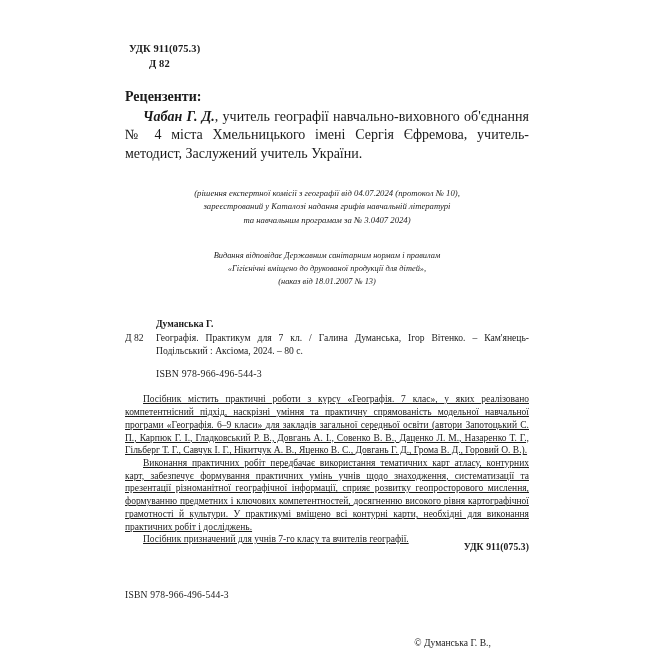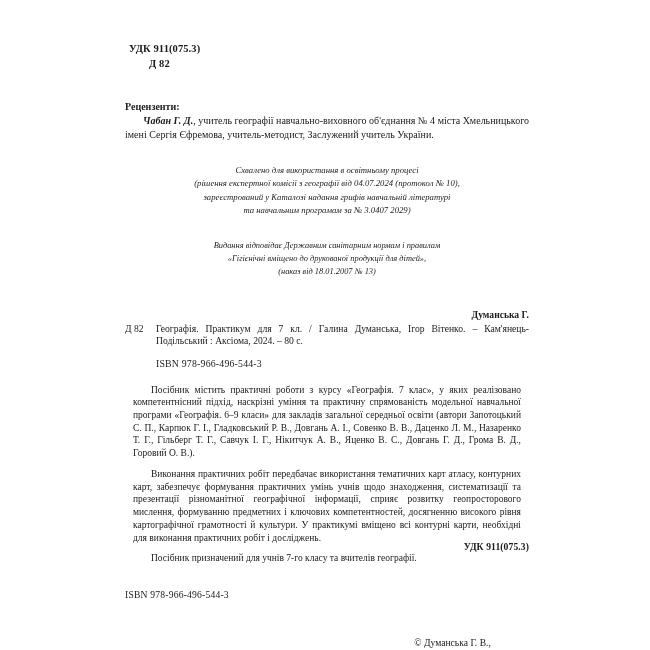--- a/index.html
+++ b/index.html
@@ -36,22 +36,22 @@
     margin-top: 42px;
     font-size: 10.5px;
     font-weight: bold;
     line-height: 1.42;
     letter-spacing: 0.1px;
   }
   .udc-block .udc-code { margin-left: 4px; }
   .udc-block .class-code { margin-left: 24px; }
 
   .reviewers {
-    margin-top: 28px;
-    font-size: 10px;
+    margin-top: 16px;
+    font-size: 14px;
     line-height: 1.345;
     text-align: justify;
   }
   .reviewers-heading {
     font-weight: bold;
     margin-bottom: 1px;
   }
   .reviewer-entry {
     text-indent: 18px;
     margin-bottom: 0;
@@ -78,21 +78,20 @@
   }
 
   .biblio {
     margin-top: 30px;
     font-size: 9.6px;
     line-height: 1.35;
   }
   .biblio-author {
     font-weight: bold;
     margin-left: 31px;
-    text-align: right;
   }
   .biblio-desc {
     position: relative;
     text-align: justify;
     margin-top: 1px;
     padding-left: 31px;
   }
   .biblio-desc .class-mark {
     position: absolute;
     left: 0;
@@ -105,22 +104,23 @@
     letter-spacing: 0.2px;
   }
 
   .body-text {
     margin-top: 13px;
     font-size: 9.5px;
     line-height: 1.34;
     text-align: justify;
   }
   .body-text p {
-    margin: 8px;
+    margin: 0;
     text-indent: 18px;
+    text-decoration: underline;
   }
 
   .footer-udc {
     position: absolute;
     left: 125px;
     top: 541px;
     width: 404px;
     text-align: right;
     font-size: 9.6px;
     font-weight: bold;
@@ -163,24 +163,23 @@
       <div class="udc-code">УДК 911(075.3)</div>
       <div class="class-code">Д 82</div>
     </div>
 
     <div class="reviewers">
       <div class="reviewers-heading">Рецензенти:</div>
       <div class="reviewer-entry"><span class="reviewer-name">Чабан Г. Д.</span><span>, учитель географії навчально-виховного об'єднання № 4 міста Хмельницького імені Сергія Єфремова, учитель-методист, Заслужений учитель України.</span></div>
     </div>
 
     <div class="approval">
-      <div>Схвалено для використання в освітньому процесі</div>
       <div>(рішення експертної комісії з географії від 04.07.2024 (протокол № 10),</div>
       <div>зареєстрований у Каталозі надання грифів навчальній літературі</div>
-      <div>та навчальним програмам за № 3.0407 2029)</div>
+      <div>та навчальним програмам за № 3.0407 2024)</div>
     </div>
 
     <div class="sanitary">
       <div>Видання відповідає Державним санітарним нормам і правилам</div>
       <div>«Гігієнічні вміщено до друкованої продукції для дітей»,</div>
       <div>(наказ від 18.01.2007 № 13)</div>
     </div>
 
     <div class="biblio">
       <div class="biblio-author">Думанська Г.</div>

